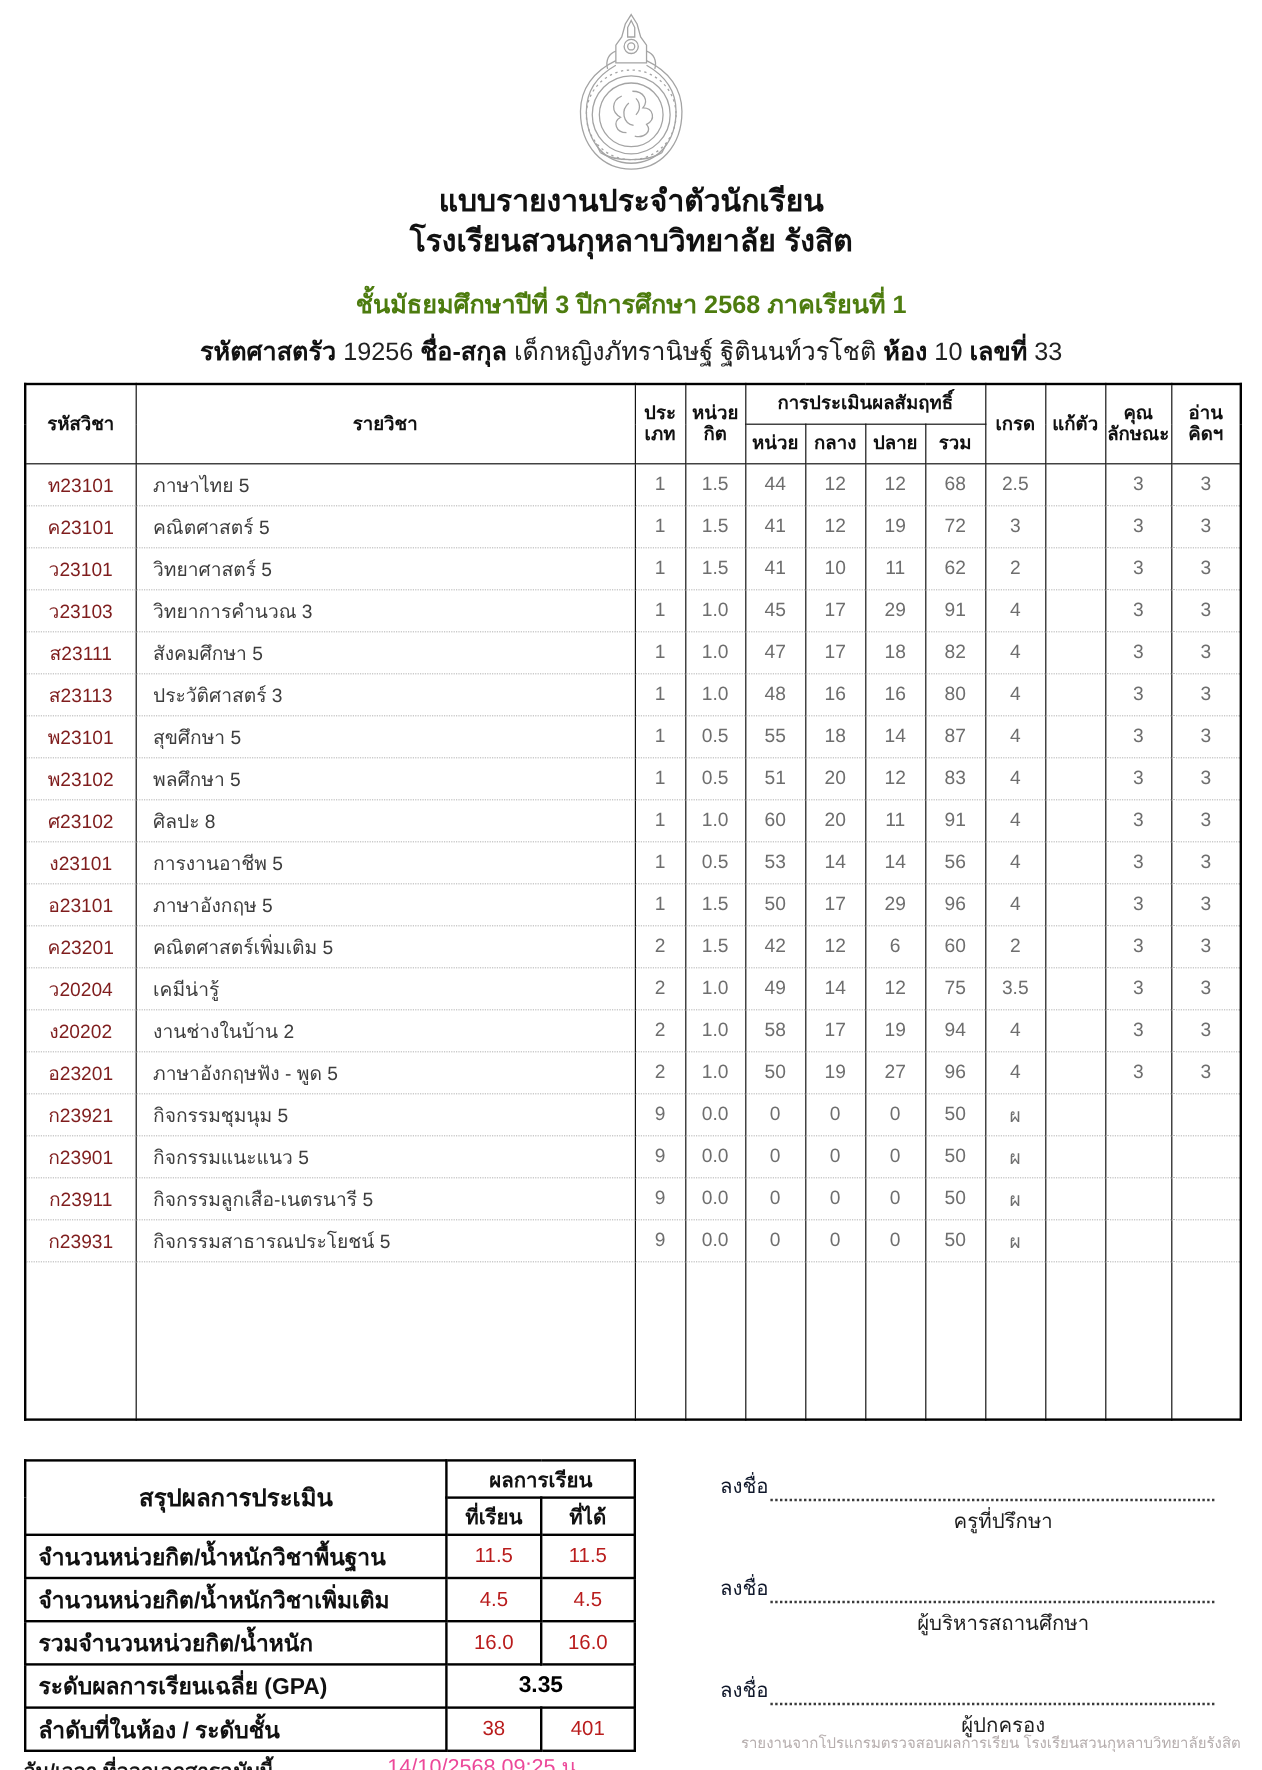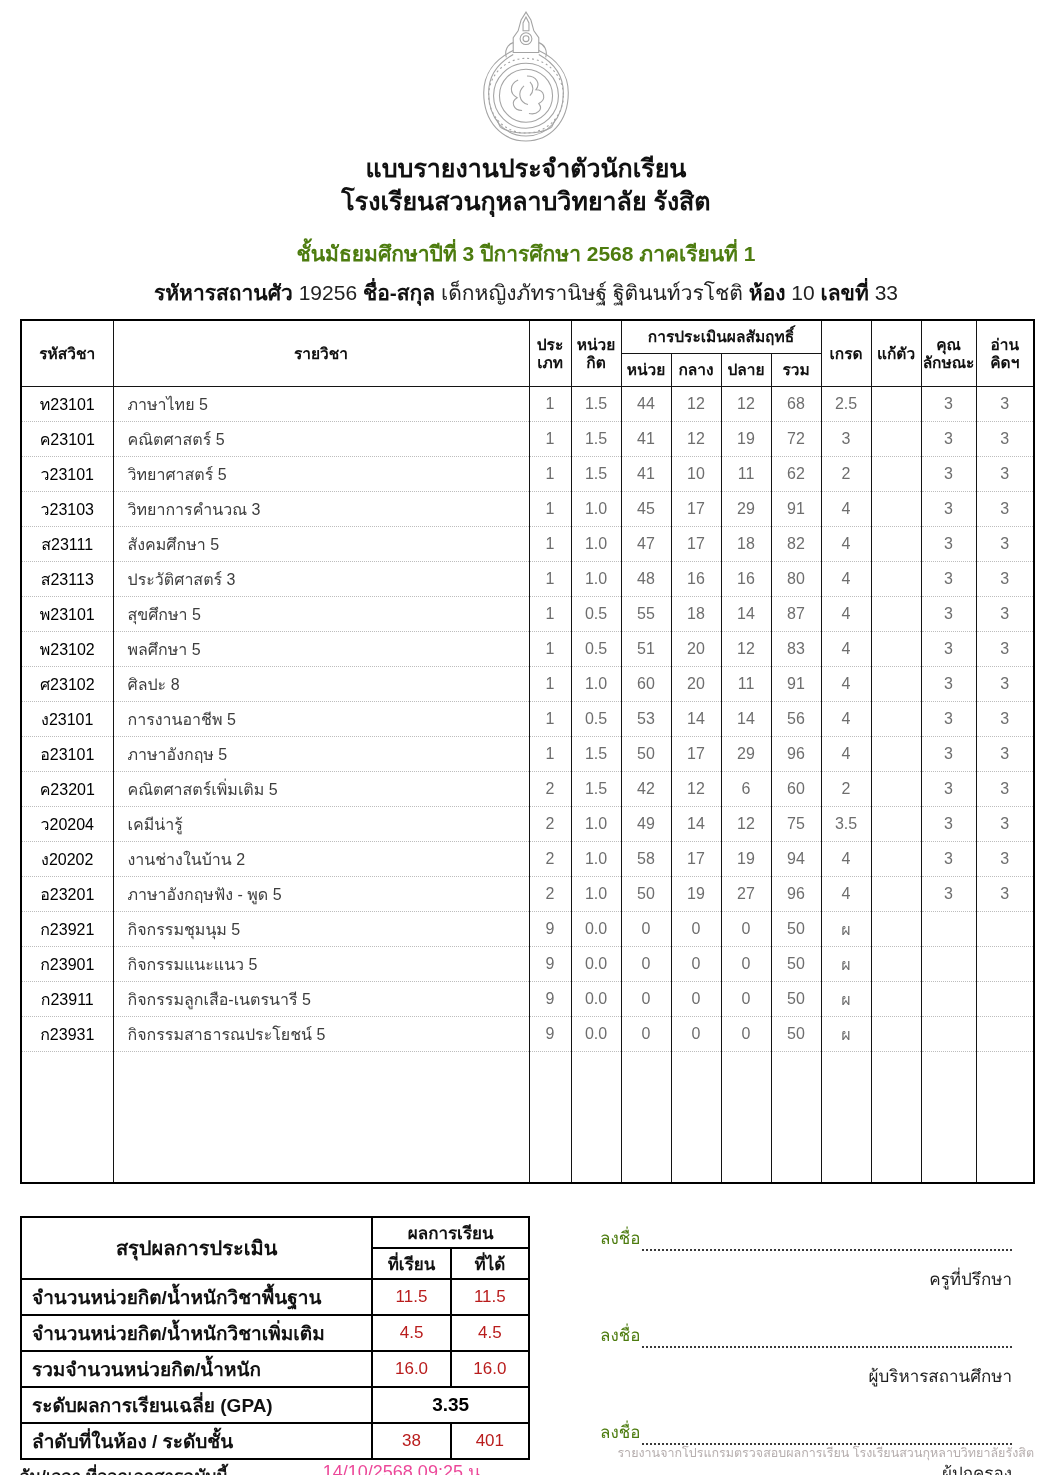--- a/index.html
+++ b/index.html
@@ -22,38 +22,38 @@
     white-space:pre-line;line-height:1.15;padding:2px 1px;vertical-align:middle;
   }
   .grades thead tr.h1 th{height:28px;}
   .grades thead tr.h2 th{height:28px;}
   .grades td{
     border-left:1.6px solid #141414;border-right:1.6px solid #141414;
     border-bottom:1px dotted #bdbdbd;
     height:32px;font-size:16px;text-align:center;color:#6e6e6e;
     overflow:hidden;white-space:nowrap;
   }
-  .grades td.col-code{color:#000000;}
+  .grades td.col-code{color:#7f1d1d;}
   .grades td.col-name{text-align:left;padding-left:14px;color:#3d3d3d;margin-top:13px;}
   .grades tr.filler-row td{height:128px;border-bottom:none;}
   
   .bottom{position:relative;height:225px;margin-top:32px;}
   .summary{position:absolute;left:20px;top:0;width:510px;border:2.5px solid #000;}
   .summary th,.summary td{border:2px solid #000;}
   .summary th{font-size:17px;font-weight:600;padding:1px 2px;color:#111;}
   .summary .sum-title{font-size:20px;font-weight:bold;}
   .summary td{font-size:17px;color:#b91c1c;text-align:center;height:29px;}
   .summary td.lbl{font-size:19px;font-weight:bold;color:#111;text-align:left;padding:2px 10px;}
   .summary td.gpa{font-size:19px;font-weight:bold;color:#000000;}
   .summary tr.hrow th{height:24px;}
   .sigs{position:absolute;left:600px;top:8px;width:412px;}
   .sig-block{margin-bottom:29px;}
-  .sig-line{display:flex;align-items:flex-end;font-size:17px;color:#4d7c0f;}
+  .sig-line{display:flex;align-items:flex-end;font-size:17px;color:#0f172a;}
   .sig-dots{flex:1 1 auto;border-bottom:2px dotted #3a3a3a;height:18px;margin-left:2px;}
-  .sig-role{text-align:right;font-size:17px;color:#1e1e1e;margin-top:14px;padding-left:60px;}
+  .sig-role{text-align:center;font-size:17px;color:#1e1e1e;margin-top:2px;padding-left:60px;}
   
   .dateline{margin:16px 0 0 20px;font-size:17px;color:#151515;display:flex;align-items:flex-end;}
   .dateline .lbl{font-weight:bold;}
   .date-dots{display:inline-block;border-bottom:2px dotted #3a3a3a;min-width:320px;margin-left:6px;
              font-size:18px;color:#ec4899;text-align:center;padding:0 10px 1px 10px;}
   .credit{position:absolute;right:18px;bottom:12px;font-size:12.5px;color:#b6aeae;}
 </style>
 </head>
 <body>
 
@@ -78,21 +78,21 @@
       <path d="M64 74 C68 78 68 84 64 88"></path>
       <path d="M34 120 C46 128 74 128 86 120"></path>
       <path d="M30 112 L34 120 M90 112 L86 120"></path>
     </g>
   </svg>
 
   <div class="title1">แบบรายงานประจำตัวนักเรียน</div>
   <div class="title2">โรงเรียนสวนกุหลาบวิทยาลัย รังสิต</div>
   <div class="line3">ชั้นมัธยมศึกษาปีที่ 3 ปีการศึกษา 2568 ภาคเรียนที่ 1</div>
   <div class="line4">
-    <b>รหัหารสถานศัว</b>
+    <b>รหัตศาสตรัว</b>
     <span>19256</span>
     <b>ชื่อ-สกุล</b>
     <span>เด็กหญิงภัทรานิษฐ์ ฐิตินนท์วรโชติ</span>
     <b>ห้อง</b>
     <span>10</span>
     <b>เลขที่</b>
     <span>33</span>
   </div>
 
   <table class="grades">

